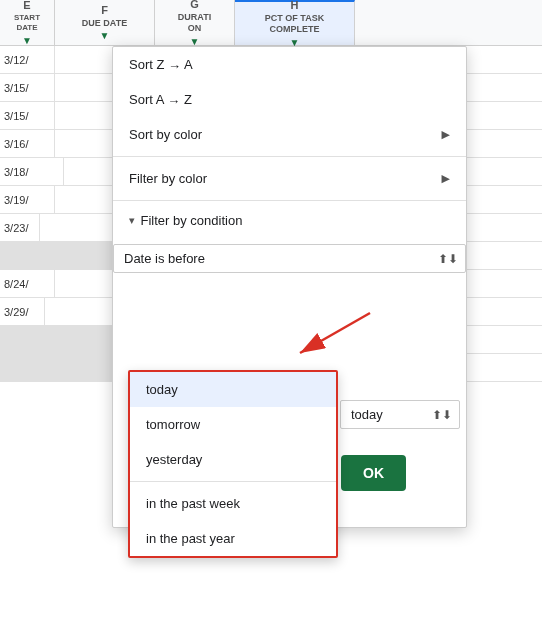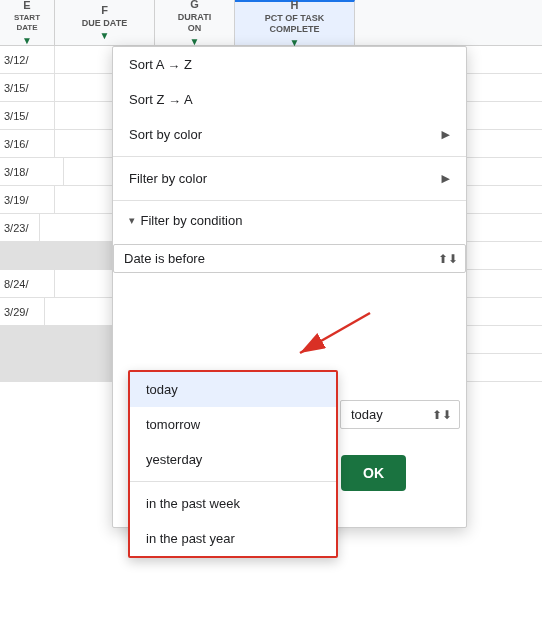--- a/index.html
+++ b/index.html
@@ -354,24 +354,24 @@
   <div class="row">
     <div class="cell" style="width:55px; background:#e0e0e0;"></div>
     <div class="cell" style="width:100px; background:#e0e0e0;"></div>
     <div class="cell" style="width:80px; background:#e0e0e0;"></div>
     <div class="cell" style="width:120px; background:#e0e0e0;"></div>
   </div>
 </div>
 
 <div class="dropdown-panel">
   <div class="menu-item">
+    <span>Sort Z → A</span>
+  </div>
+  <div class="menu-item">
     <span>Sort A → Z</span>
-  </div>
-  <div class="menu-item">
-    <span>Sort Z → A</span>
   </div>
   <div class="menu-item">
     <span>Sort by color</span>
     <span class="submenu-arrow">▶</span>
   </div>
   <div class="menu-separator"></div>
   <div class="menu-item">
     <span>Filter by color</span>
     <span class="submenu-arrow">▶</span>
   </div>

